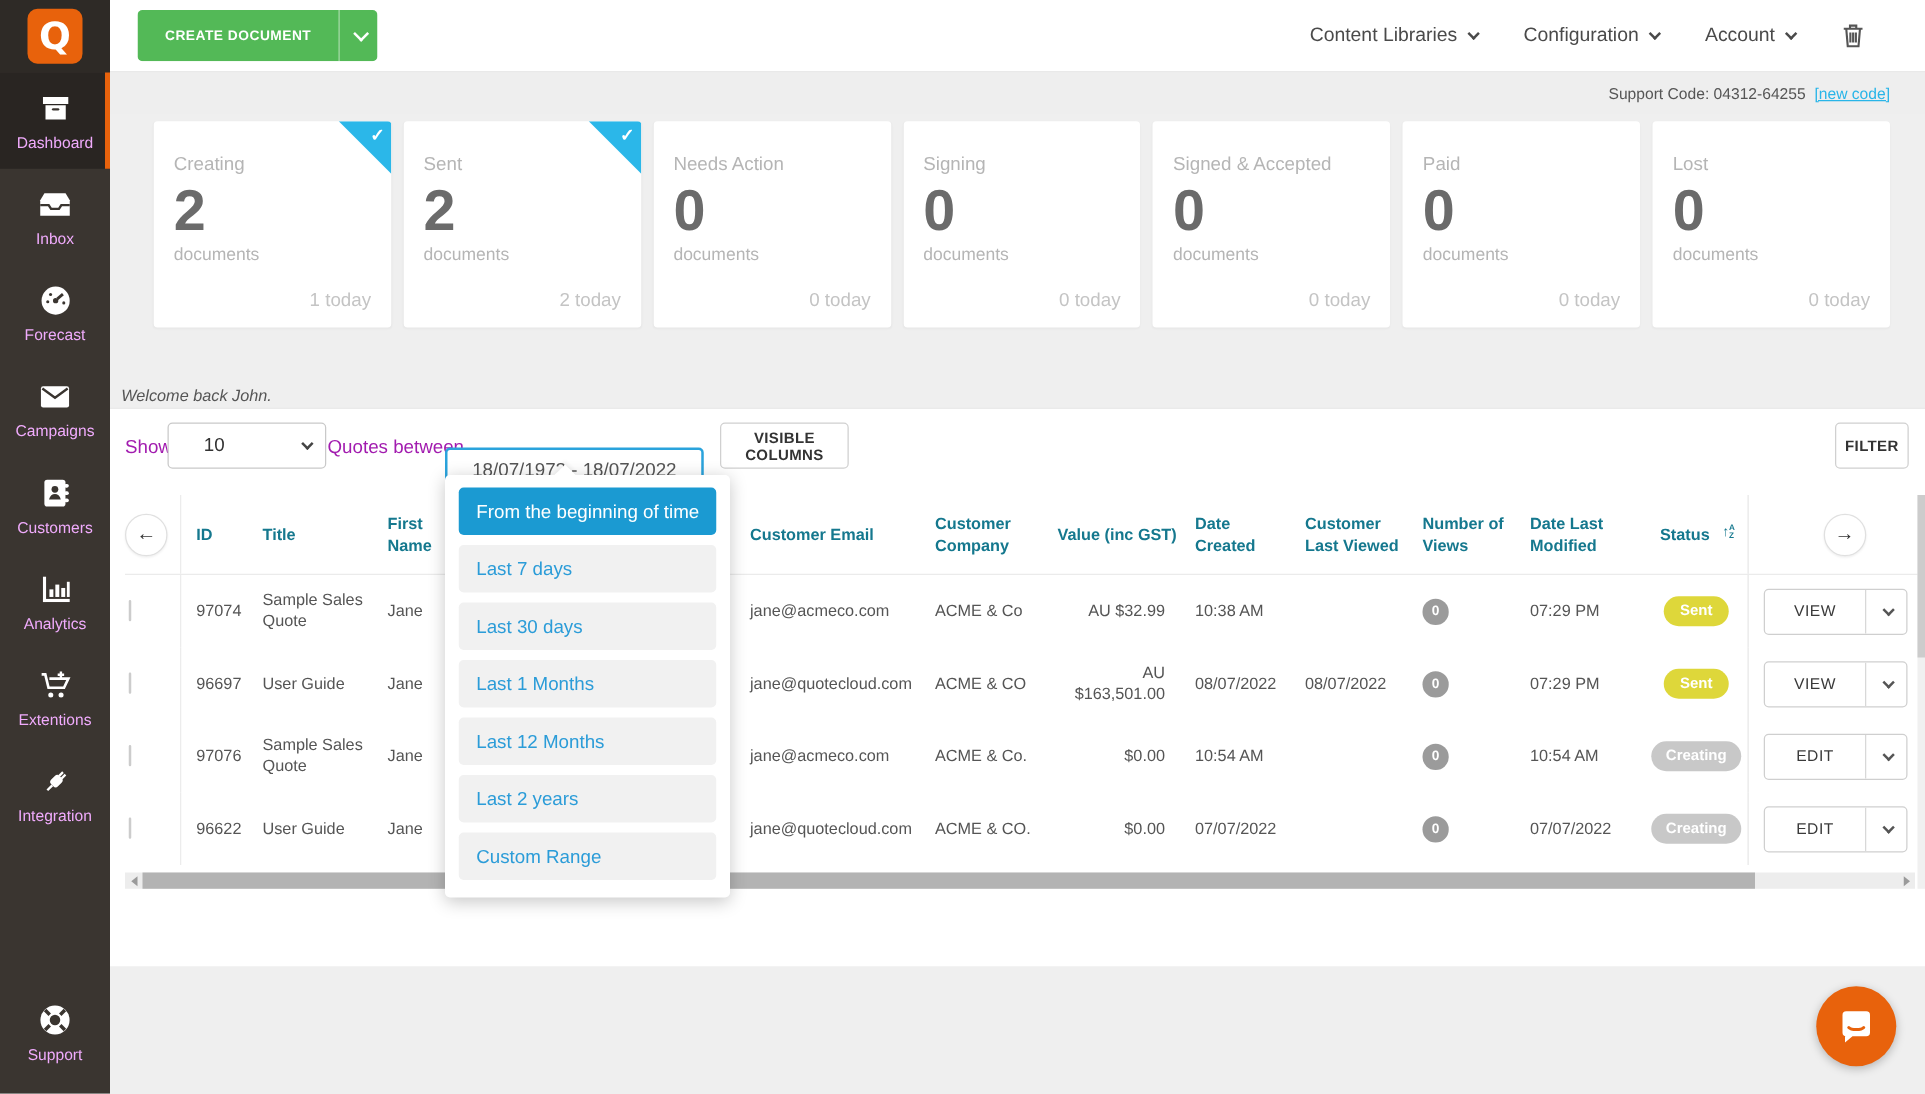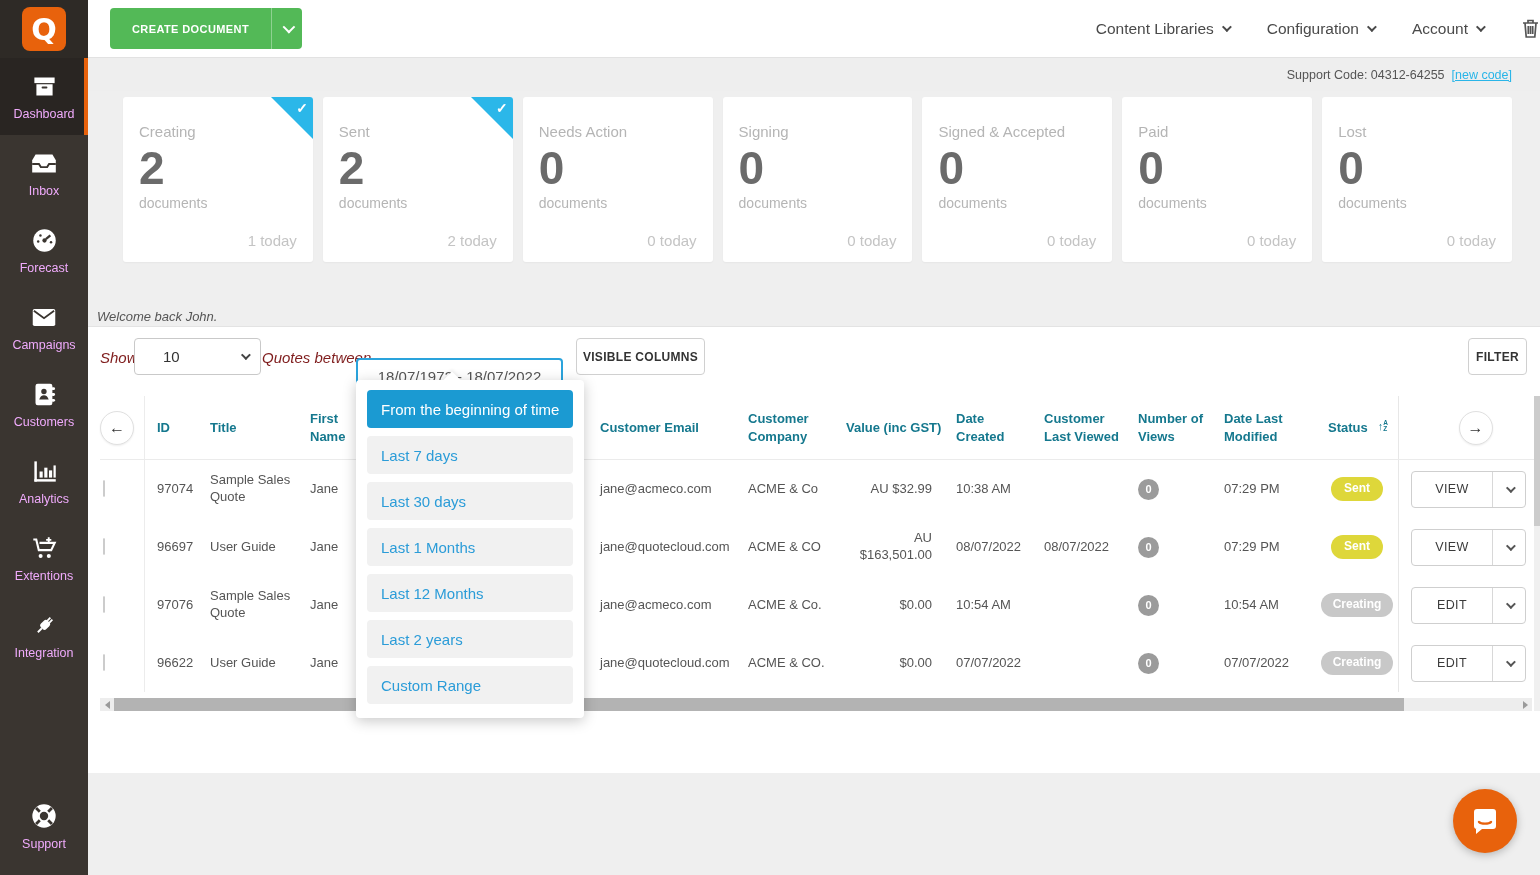--- a/index.html
+++ b/index.html
@@ -18,21 +18,21 @@
   .side-item.active::after { content:""; position:absolute; right:0; top:0; width:4px; height:100%; background:#e8620c; }
   .side-item svg { display:block; }
   .side-support { margin-top:auto; margin-bottom:10px; }
 
   
   .topbar { position:absolute; left:88px; top:0; width:1452px; height:58px; background:#fff; border-bottom:1px solid #e2e2e2; display:flex; align-items:center; }
   .create-group { display:flex; margin-left:22px; height:41px; border-radius:4px; overflow:hidden; cursor:pointer; }
   .create-main { background:#53b957; color:#fff; font-size:11px; font-weight:bold; letter-spacing:.4px; display:flex; align-items:center; padding:0 22px; }
   .create-caret { background:#53b957; border-left:1px solid rgba(255,255,255,.35); width:31px; display:flex; align-items:center; justify-content:center; }
   .chev { width:9px; height:9px; border-right:2px solid #fff; border-bottom:2px solid #fff; transform:rotate(45deg) translateY(-2px); }
-  .top-nav { margin-left:auto; display:flex; align-items:center; gap:38px; }
+  .top-nav { margin-left:auto; display:flex; align-items:center; gap:38px; padding-right:48px; }
   .nav-item { display:flex; align-items:center; gap:8px; color:#4a4a4a; font-size:15.5px; cursor:pointer; }
   .chev-dark { width:7px; height:7px; border-right:2px solid #4a4a4a; border-bottom:2px solid #4a4a4a; transform:rotate(45deg) translateY(-2px); }
   .trash-btn { cursor:pointer; display:flex; align-items:center; }
 
   
   .subheader { position:absolute; left:88px; top:58px; width:1452px; height:33px; background:#eeeeee; display:flex; align-items:center; justify-content:flex-end; padding-right:28px; gap:7px; }
   .support-code { color:#555; font-size:12.5px; }
   .new-code { color:#29b5e8; font-size:12.5px; cursor:pointer; text-decoration:underline; text-decoration-color:#29b5e8; }
 
   
@@ -44,31 +44,31 @@
   .card .c-today { position:absolute; right:16px; bottom:13px; color:#c4c4c4; font-size:15px; }
   .card .corner { position:absolute; top:0; right:0; width:0; height:0; border-top:42px solid #2bb7e9; border-left:42px solid transparent; }
   .card .corner-check { position:absolute; top:3px; right:5px; color:#fff; font-size:14px; font-weight:bold; }
 
   .welcome { position:absolute; left:97px; top:309px; color:#555; font-size:13px; font-style:italic; }
 
   
   .panel { position:absolute; left:88px; top:326px; width:1452px; height:447px; background:#fff; border-top:1px solid #e3e3e3; }
 
   
-  .f-label { position:absolute; color:#7f1d1d; font-size:15px;font-style:italic; }
+  .f-label { position:absolute; color:#a21caf; font-size:15px; }
   .show-label { left:12px; top:22px; }
   .show-select { position:absolute; left:46px; top:11px; width:127px; height:37px; border:1px solid #c9c9c9; border-radius:4px; background:#fff;
                  display:flex; align-items:center; padding:0 12px 0 28px; cursor:pointer; color:#333; font-size:15px; }
   .show-select .chev-sm { margin-left:auto; width:7px; height:7px; border-right:2px solid #444; border-bottom:2px solid #444; transform:rotate(45deg) translateY(-2px); }
   .quotes-label { left:174px; top:22px; }
   .date-input { position:absolute; left:268px; top:11px; width:207px; height:37px; border:2px solid #2aa3dc; border-radius:4px; background:#fff;
                 text-align:center; color:#555; font-size:15px; font-family:"Liberation Sans",sans-serif; outline:none;margin-top:20px; }
   .btn-light { position:absolute; height:37px; background:#fff; border:1px solid #d0d0d0; border-radius:4px; color:#333; font-size:12px; font-weight:bold;
                letter-spacing:.3px; display:flex; align-items:center; justify-content:center; cursor:pointer; }
-  .visible-cols { left:488px; top:11px; width:129px; }
+  .visible-cols { left:488px; top:11px; width:103px; }
   .filter-btn { left:1380px; top:11px; width:59px; }
 
   
   .tbl { position:absolute; left:12px; top:69px; width:1440px; }
   .trow { display:grid; grid-template-columns:44px 54px 100px 62px 228px 148px 98px 110px 88px 94px 86px 104px 82px 142px; align-items:center; }
   .thead { height:64px; border-bottom:1px solid #ebebeb; }
   .thead .cell { color:#15788e; font-size:13px; font-weight:bold; line-height:1.35; }
   .tr { height:58px; }
   .cell { padding-left:12px; color:#555; font-size:13px; line-height:1.3; }
   .cell.right { text-align:right; padding-right:12px; }

